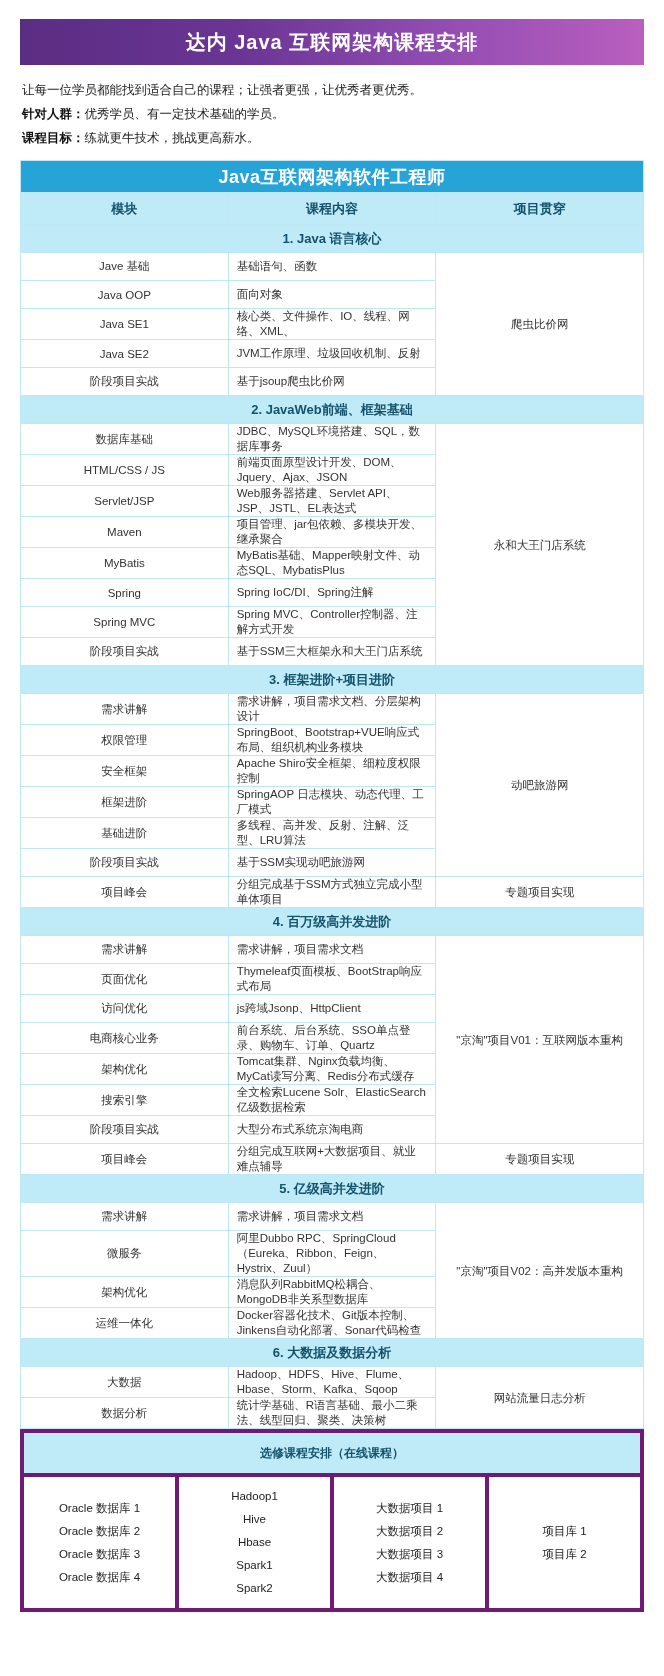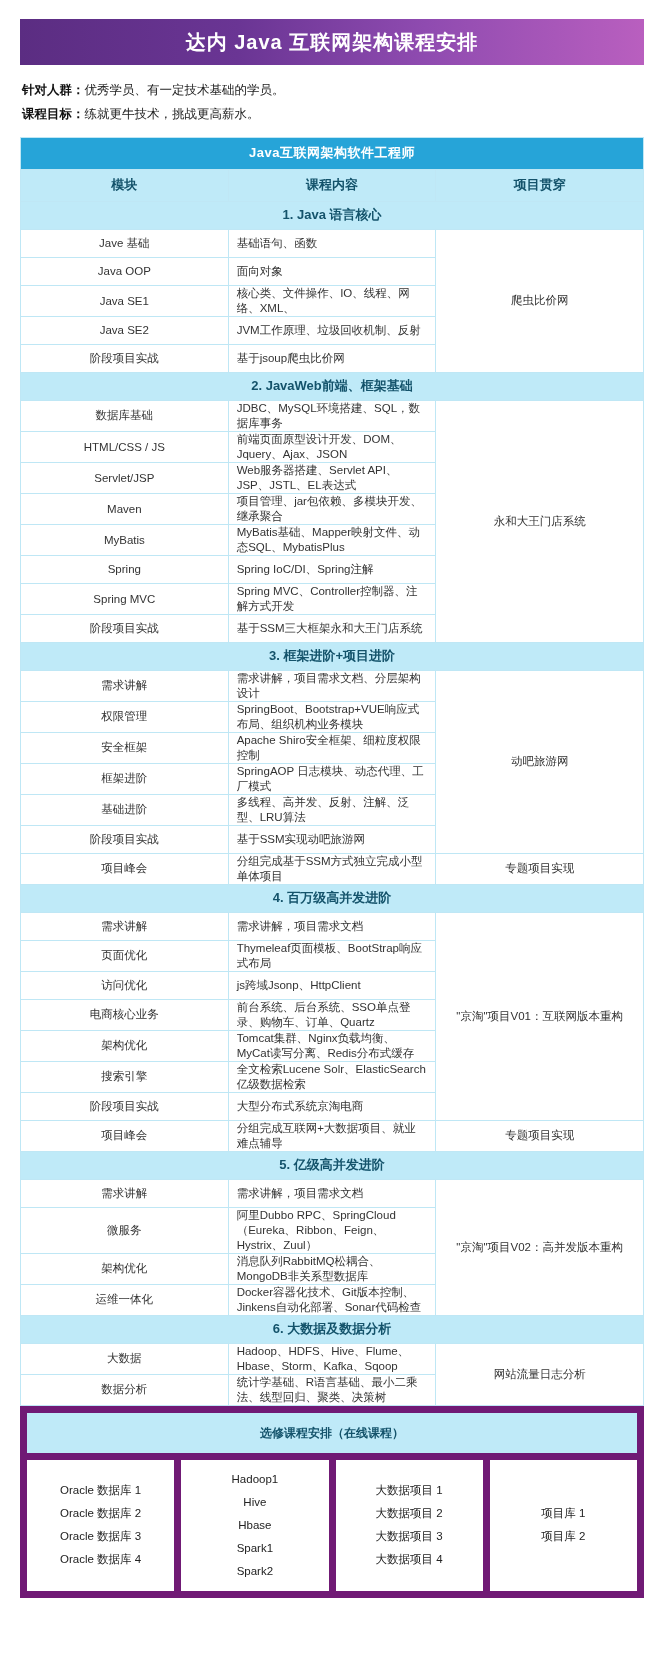--- a/index.html
+++ b/index.html
@@ -49,21 +49,21 @@
   }
   table.course td, table.course th {
     border: 1px solid #bfe7f5;
     padding: 0 8px;
     vertical-align: middle;
   }
   .tbl-title td {
     background: #26a4d8;
     color: #fff;
     font-weight: bold;
-    font-size: 13px;
+    font-size: 18px;
     text-align: center;
     height: 32px;
     border: 1px solid #26a4d8;
     letter-spacing: .5px;
   }
   .tbl-head td {
     background: #bfeaf8;
     color: #14536b;
     font-weight: bold;
     font-size: 13px;
@@ -100,21 +100,21 @@
   
   table.elective {
     width: 100%;
     border-collapse: collapse;
     table-layout: fixed;
     font-size: 11.5px;
     color: #222;
     margin-top: 0;
   }
   table.elective td {
-    border: 7px solid #701a75;
+    border: 4px solid #701a75;
     padding: 8px 6px;
     text-align: center;
     vertical-align: middle;
     line-height: 2.0;
   }
   .elective-title td {
     background: #bfeaf8;
     color: #14536b;
     font-weight: bold;
     font-size: 12px;
@@ -125,20 +125,21 @@
 </head>
 <body>
 
 <div class="page">
 
   <div class="banner">
     <div class="banner-title">达内 Java 互联网架构课程安排</div>
   </div>
 
   <div class="intro">
+    <div class="line">让每一位学员都能找到适合自己的课程；让强者更强，让优秀者更优秀。</div>
     <div class="line">
       <b>针对人群：</b><span>优秀学员、有一定技术基础的学员。</span>
     </div>
     <div class="line">
       <b>课程目标：</b><span>练就更牛技术，挑战更高薪水。</span>
     </div>
   </div>
 
   <table class="course">
     <tbody id="course-body">

